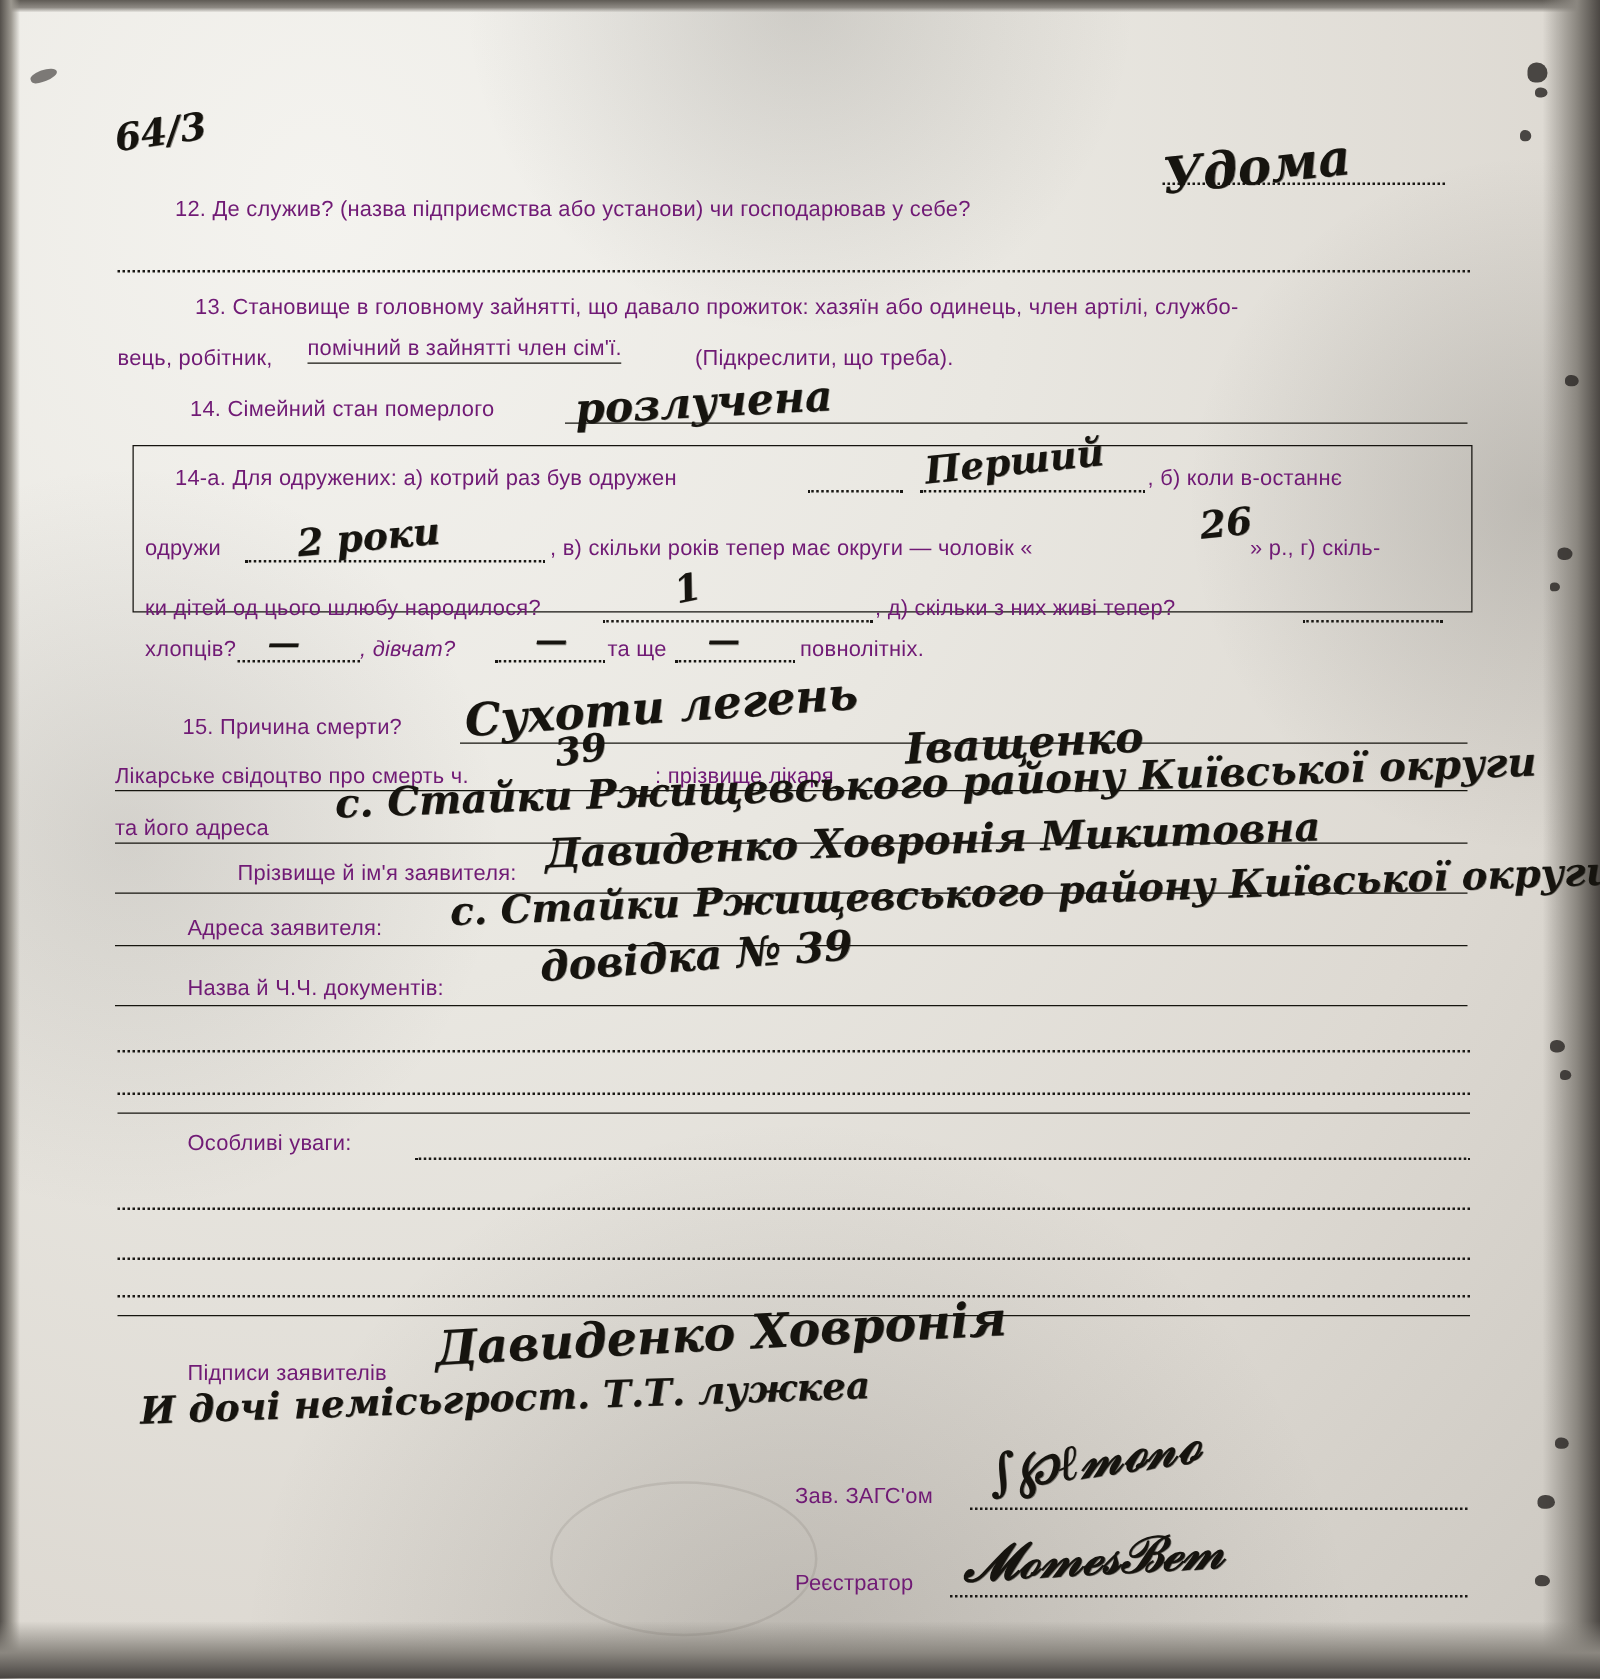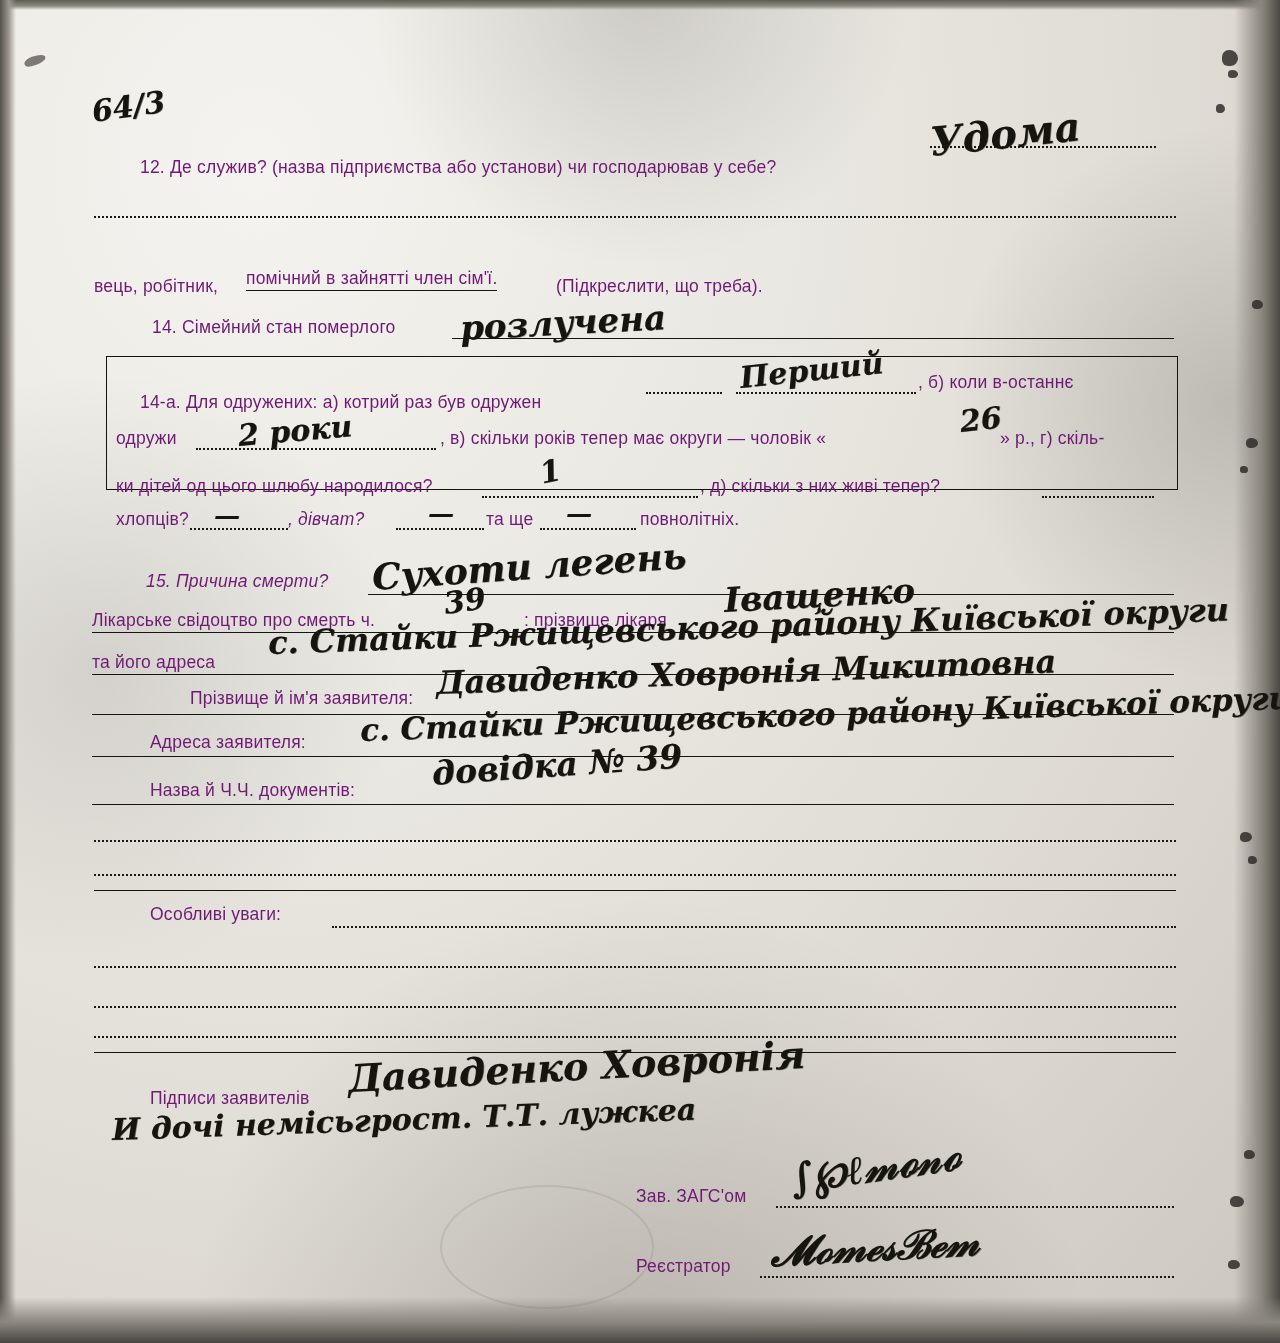--- a/index.html
+++ b/index.html
@@ -136,31 +136,32 @@
 
   <div class="doc">
 
     <div class="hand" style="left:92px;top:94px;font-size:30px;transform:rotate(-8deg);">64/3</div>
 
     <div class="dots" style="left:930px;top:146px;width:226px;"></div>
     <div class="hand" style="left:930px;top:118px;font-size:40px;transform:rotate(-6deg);">Удома</div>
     <div class="txt" style="left:140px;top:157px;">12. Де служив? (назва підприємства  або установи) чи господарював у себе?</div>
     <div class="dots" style="left:94px;top:216px;width:1082px;"></div>
 
+    <div class="txt" style="left:156px;top:235px;">13. Становище в головному зайнятті, що давало прожиток: хазяїн або одинець, член артілі, службо-</div>
     <div class="txt" style="left:94px;top:276px;">вець, робітник, </div>
     <div class="txt under" style="left:246px;top:268px;">помічний в зайнятті член сім'ї.</div>
     <div class="txt" style="left:556px;top:276px;"> (Підкреслити, що треба).</div>
 
     <div class="txt" style="left:152px;top:317px;">14. Сімейний стан померлого</div>
     <div class="rule" style="left:452px;top:338px;width:722px;"></div>
     <div class="hand" style="left:460px;top:308px;font-size:34px;transform:rotate(-3deg);">розлучена</div>
 
     <div class="box" style="left:106px;top:356px;width:1070px;height:132px;"></div>
 
-    <div class="txt" style="left:140px;top:372px;margin-top:20px;">14-а. Для одружених: а) котрий раз був одружен</div>
+    <div class="txt" style="left:140px;top:372px;">14-а. Для одружених: а) котрий раз був одружен</div>
     <div class="dots" style="left:646px;top:392px;width:76px;"></div>
     <div class="dots" style="left:736px;top:392px;width:180px;"></div>
     <div class="hand" style="left:740px;top:360px;font-size:30px;transform:rotate(-6deg);">Перший</div>
     <div class="txt" style="left:918px;top:372px;">, б) коли в-останнє</div>
 
     <div class="txt" style="left:116px;top:428px;">одружи</div>
     <div class="dots" style="left:196px;top:448px;width:240px;"></div>
     <div class="hand" style="left:238px;top:418px;font-size:30px;transform:rotate(-5deg);">2 роки</div>
     <div class="txt" style="left:440px;top:428px;">, в) скільки років тепер має округи — чоловік «</div>
     <div class="hand" style="left:960px;top:404px;font-size:30px;transform:rotate(-6deg);">26</div>
@@ -176,21 +177,21 @@
     <div class="dots" style="left:190px;top:528px;width:98px;"></div>
     <div class="hand" style="left:214px;top:500px;font-size:26px;">—</div>
     <div class="txt" style="left:288px;top:509px;font-style:italic;">, дівчат?</div>
     <div class="dots" style="left:396px;top:528px;width:88px;"></div>
     <div class="hand" style="left:428px;top:498px;font-size:26px;">—</div>
     <div class="txt" style="left:486px;top:509px;">та ще</div>
     <div class="dots" style="left:540px;top:528px;width:96px;"></div>
     <div class="hand" style="left:566px;top:498px;font-size:26px;">—</div>
     <div class="txt" style="left:640px;top:509px;">повнолітніх.</div>
 
-    <div class="txt" style="left:146px;top:571px;font-style:italic;">15. Причина смерти?</div>
+    <div class="txt" style="left:146px;top:571px;">15. Причина смерти?</div>
     <div class="rule" style="left:368px;top:594px;width:806px;"></div>
     <div class="hand" style="left:372px;top:556px;font-size:36px;transform:rotate(-4deg);">Сухоти легень</div>
 
     <div class="txt" style="left:92px;top:610px;">Лікарське свідоцтво про смерть ч.</div>
     <div class="hand" style="left:444px;top:586px;font-size:30px;transform:rotate(-8deg);">39</div>
     <div class="txt" style="left:524px;top:610px;">: прізвище лікаря</div>
     <div class="rule" style="left:92px;top:632px;width:1082px;"></div>
     <div class="hand" style="left:724px;top:580px;font-size:34px;transform:rotate(-3deg);">Іващенко</div>
 
     <div class="txt" style="left:92px;top:652px;">та його адреса</div>

